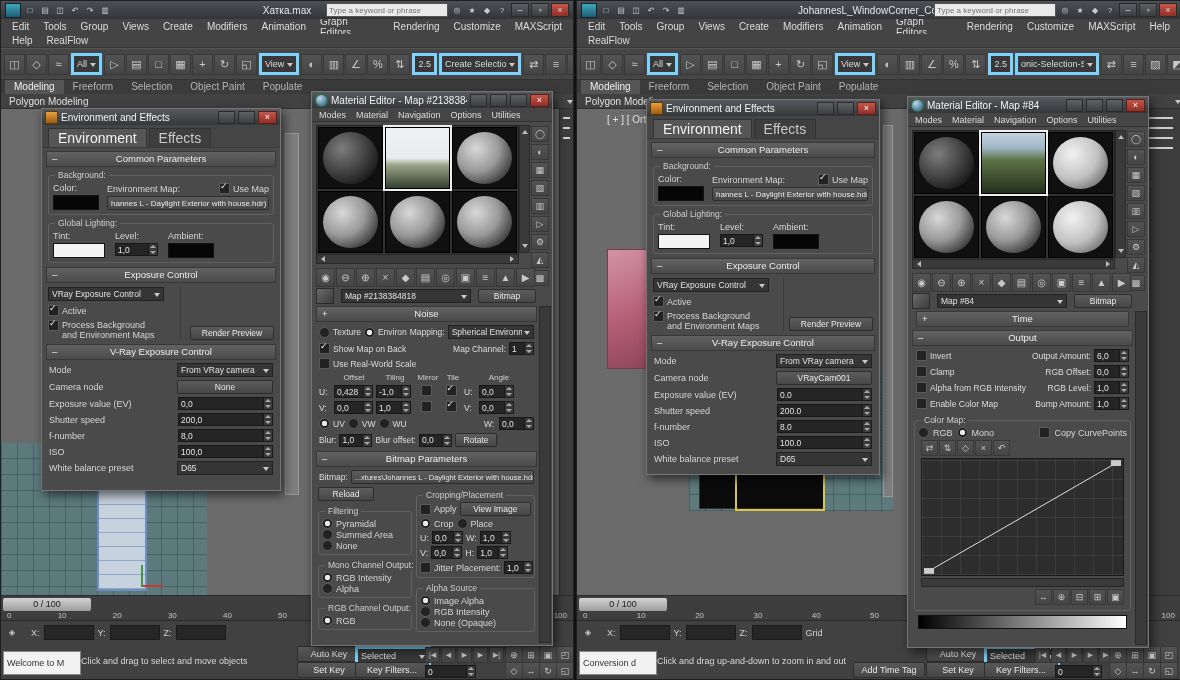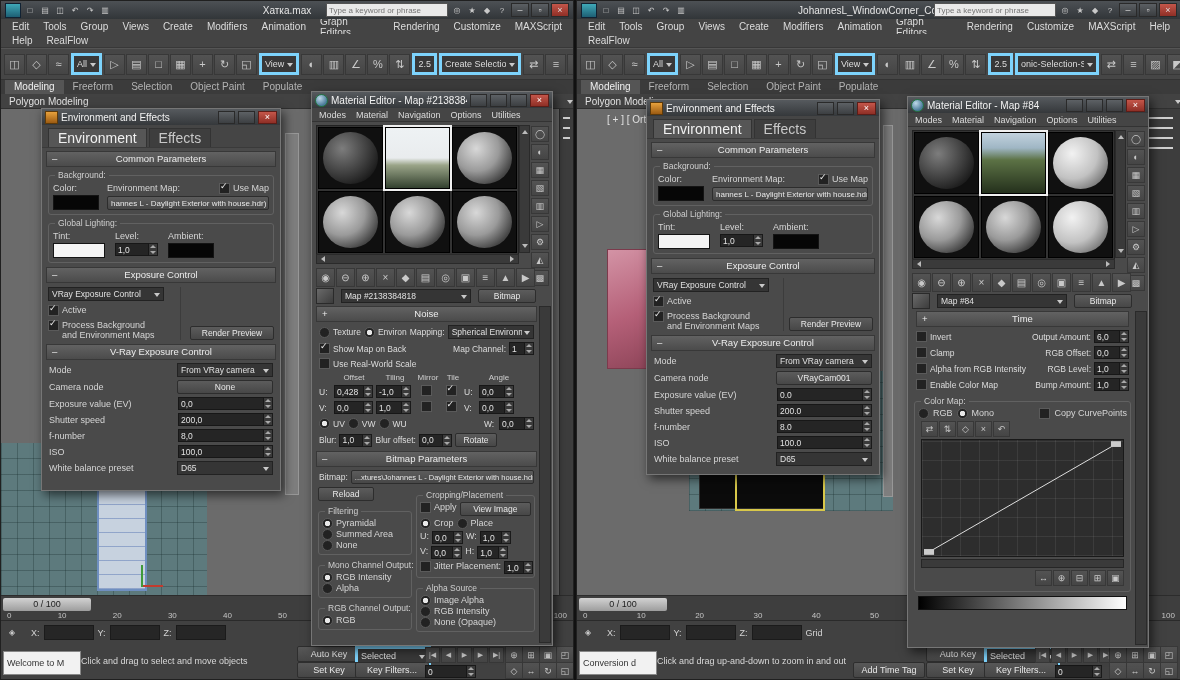--- a/index.html
+++ b/index.html
@@ -97,21 +97,21 @@
   .dlg-close::after{content:"×"}
   .tabs{display:flex;gap:2px;padding:3px 6px 0;border-bottom:1px solid #3a3a3a;background:#454545}
   .tab{padding:1px 9px;background:#3e3e3e;border:1px solid #333;border-bottom:none;font-size:14px;color:#c8c8c8}
   .tab.on{background:#565656;color:#f0f0f0}
   .ro-head{height:14px;background:linear-gradient(#626262,#4b4b4b);border:1px solid #383838;color:#ededed;
            text-align:center;font-size:9.5px;line-height:14px;position:relative;margin:3px 4px 0}
   .ro-head::before{content:"–";position:absolute;left:5px;top:0}
   .ro-head.plus::before{content:"+"}
   .group{border:1px solid #616161;border-radius:3px;margin:8px 6px 4px;padding:7px 4px 4px;position:relative}
   .glabel{position:absolute;top:-6px;left:6px;background:#4a4a4a;padding:0 3px;font-size:8.5px;color:#cfcfcf;white-space:nowrap}
-  .hrow{display:flex;gap:3px}
+  .hrow{display:flex;align-items:center;gap:3px}
   .vcol{display:flex;flex-direction:column;gap:2px}
   .fld{background:#252525;border:1px solid #171717;color:#e3e3e3;height:13px;display:inline-flex;
        align-items:center;padding:0 2px;font-size:8.5px;box-sizing:border-box;white-space:nowrap;overflow:hidden}
   .fldw{display:inline-flex;align-items:stretch}
   .spin{width:9px;background:#3a3a3a;border:1px solid #1a1a1a;border-left:none;display:flex;
         flex-direction:column;align-items:center;justify-content:space-between;padding:1px 0;box-sizing:border-box;height:13px}
   .spin::before{content:"";border:3px solid transparent;border-bottom:3px solid #a8a8a8;border-top-width:0}
   .spin::after{content:"";border:3px solid transparent;border-top:3px solid #a8a8a8;border-bottom-width:0}
   .chk{width:9px;height:9px;background:#222;border:1px solid #5a5a5a;display:inline-block;position:relative;flex:0 0 auto}
   .chk.on::after{content:"✓";color:#ececec;font-size:9px;position:absolute;left:0;top:-3px}
@@ -1131,20 +1131,21 @@
     <div class="namerow">
       <span class="pickchip"></span>
       <span class="ddl flex1">
           <span class="clip">Map #84</span>
           <i class="caret"></i>
         </span>
       <span class="btn" style="width:58px">Bitmap</span>
     </div>
     <div class="merollouts">
       <div class="ro-head plus" style="margin:0 6px">Time</div>
+      <div class="ro-head" style="margin:3px 2px 0">Output</div>
       <div class="orow">
         <span class="chk"></span>
           <span>Invert</span>
         <span style="flex:1"></span>
         <span>Output Amount:</span>
         <span class="fldw">
             <span class="fld" style="width:26px">6,0</span>
             <span class="spin"></span>
           </span>
       </div>

